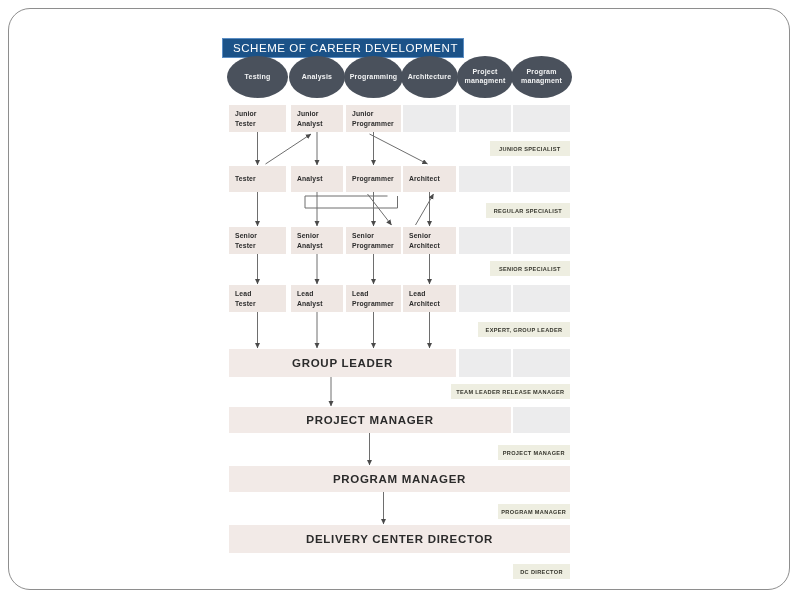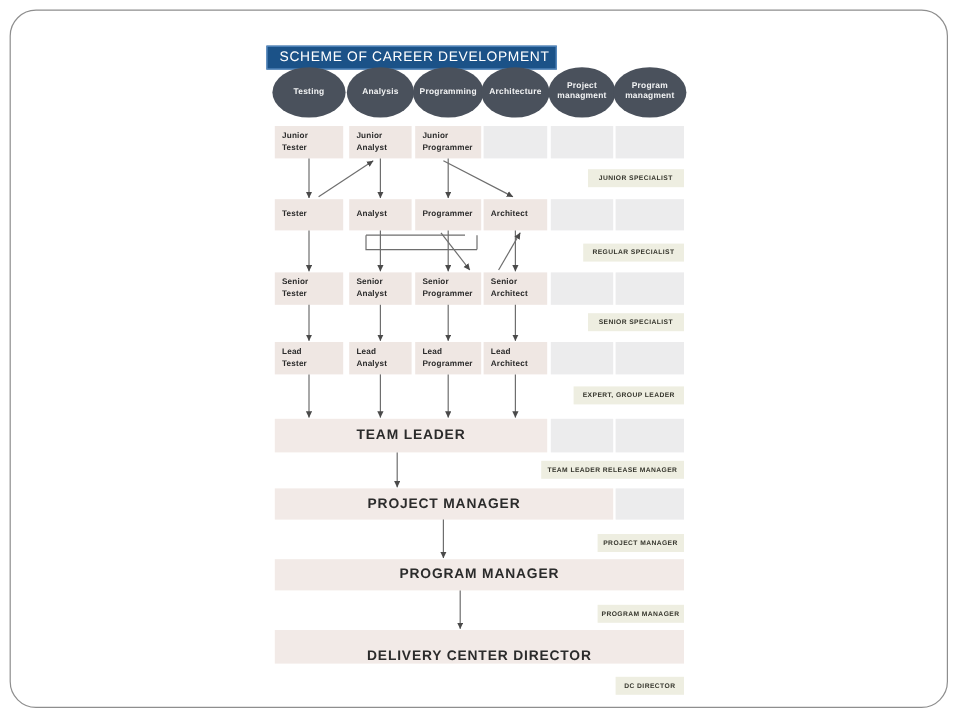--- a/index.html
+++ b/index.html
@@ -159,32 +159,32 @@
         </div>
         <div class="cell filled" style="left: 394px; top: 276px; width: 53px; height: 27px; background: rgb(239, 231, 227);">
           <span style="white-space: pre-line;">Lead
 Architect</span>
         </div>
         <div class="cell empty" style="left: 450px; top: 276px; width: 52px; height: 27px; background: rgb(236, 236, 237);"></div>
         <div class="cell empty" style="left: 504px; top: 276px; width: 57px; height: 27px; background: rgb(236, 236, 237);"></div>
       </div>
     <div id="bar-layer">
         <div class="bar" style="left: 220px; top: 340px; width: 227px; height: 28px; background: rgb(242, 234, 231);">
-          <span>TEAM LEADER</span>
+          <span>GROUP LEADER</span>
         </div>
         <div class="cell empty" style="left: 450px; top: 340px; width: 52px; height: 28px; background: rgb(236, 236, 237);"></div>
         <div class="cell empty" style="left: 504px; top: 340px; width: 57px; height: 28px; background: rgb(236, 236, 237);"></div>
         <div class="bar" style="left: 220px; top: 398px; width: 282px; height: 26px; background: rgb(242, 234, 231);">
           <span>PROJECT MANAGER</span>
         </div>
         <div class="cell empty" style="left: 504px; top: 398px; width: 57px; height: 26px; background: rgb(236, 236, 237);"></div>
         <div class="bar" style="left: 220px; top: 457px; width: 341px; height: 26px; background: rgb(242, 234, 231);">
           <span>PROGRAM MANAGER</span>
         </div>
-        <div class="bar" style="left: 220px; top: 516px; width: 341px; height: 28px; background: rgb(242, 234, 231); align-items: flex-end;">
+        <div class="bar" style="left: 220px; top: 516px; width: 341px; height: 28px; background: rgb(242, 234, 231);">
           <span>DELIVERY CENTER DIRECTOR</span>
         </div>
       </div>
     <div id="tag-layer">
         <div class="tag" style="left: 480.7px; top: 132px; width: 80.3px; height: 15px; background: rgb(238, 238, 225);">
           <span>JUNIOR SPECIALIST</span>
         </div>
         <div class="tag" style="left: 476.8px; top: 194px; width: 84.2px; height: 15px; background: rgb(238, 238, 225);">
           <span>REGULAR SPECIALIST</span>
         </div>

